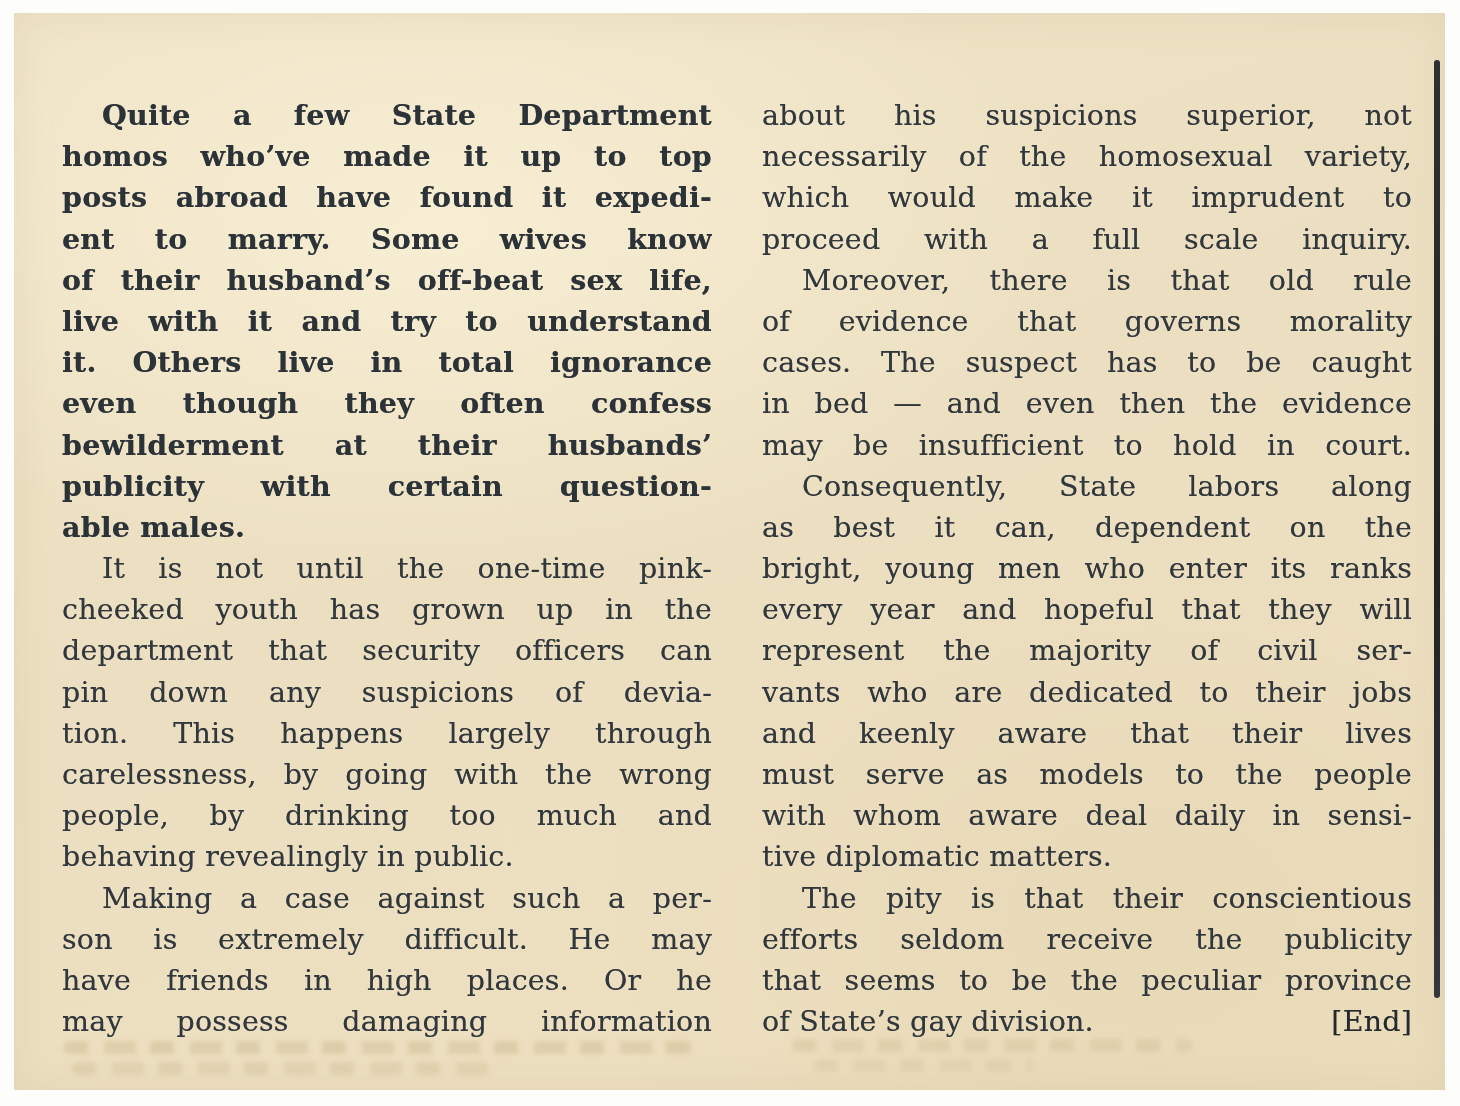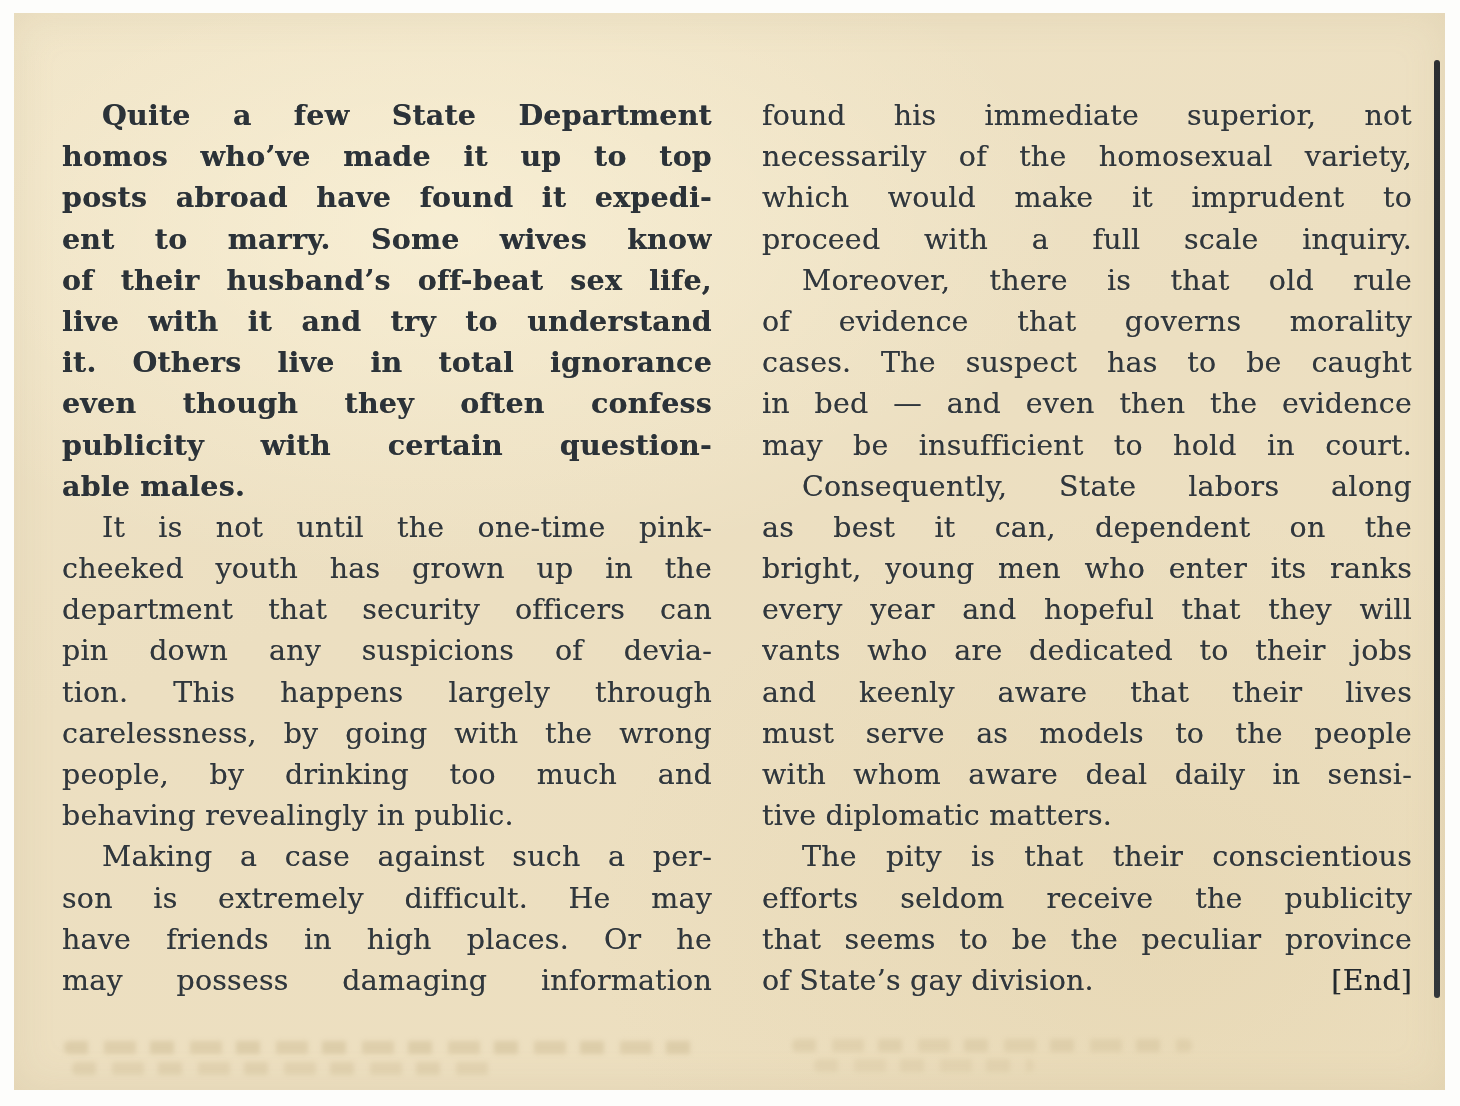--- a/index.html
+++ b/index.html
@@ -95,49 +95,51 @@
 
     <div class="col col-left">
         <div class="line j b in">Quite a few State Department</div>
         <div class="line j b">homos who’ve made it up to top</div>
         <div class="line j b">posts abroad have found it expedi-</div>
         <div class="line j b">ent to marry. Some wives know</div>
         <div class="line j b">of their husband’s off-beat sex life,</div>
         <div class="line j b">live with it and try to understand</div>
         <div class="line j b">it. Others live in total ignorance</div>
         <div class="line j b">even though they often confess</div>
+        <div class="line j b">bewilderment at their husbands’</div>
         <div class="line j b">publicity with certain question-</div>
         <div class="line b">able males.</div>
         <div class="line j in">It is not until the one-time pink-</div>
         <div class="line j">cheeked youth has grown up in the</div>
         <div class="line j">department that security officers can</div>
         <div class="line j">pin down any suspicions of devia-</div>
         <div class="line j">tion. This happens largely through</div>
         <div class="line j">carelessness, by going with the wrong</div>
         <div class="line j">people, by drinking too much and</div>
         <div class="line">behaving revealingly in public.</div>
         <div class="line j in">Making a case against such a per-</div>
         <div class="line j">son is extremely difficult. He may</div>
         <div class="line j">have friends in high places. Or he</div>
         <div class="line j">may possess damaging information</div>
       </div>
     <div class="col col-right">
-        <div class="line j">found his immediate superior, not</div>
+        <div class="line j">about his suspicions superior, not</div>
         <div class="line j">necessarily of the homosexual variety,</div>
         <div class="line j">which would make it imprudent to</div>
         <div class="line j">proceed with a full scale inquiry.</div>
         <div class="line j in">Moreover, there is that old rule</div>
         <div class="line j">of evidence that governs morality</div>
         <div class="line j">cases. The suspect has to be caught</div>
         <div class="line j">in bed — and even then the evidence</div>
         <div class="line j">may be insufficient to hold in court.</div>
         <div class="line j in">Consequently, State labors along</div>
         <div class="line j">as best it can, dependent on the</div>
         <div class="line j">bright, young men who enter its ranks</div>
         <div class="line j">every year and hopeful that they will</div>
+        <div class="line j">represent the majority of civil ser-</div>
         <div class="line j">vants who are dedicated to their jobs</div>
         <div class="line j">and keenly aware that their lives</div>
         <div class="line j">must serve as models to the people</div>
         <div class="line j">with whom aware deal daily in sensi-</div>
         <div class="line">tive diplomatic matters.</div>
         <div class="line j in">The pity is that their conscientious</div>
         <div class="line j">efforts seldom receive the publicity</div>
         <div class="line j">that seems to be the peculiar province</div>
         <div class="line flexline">
           <span>of State’s gay division.</span>

